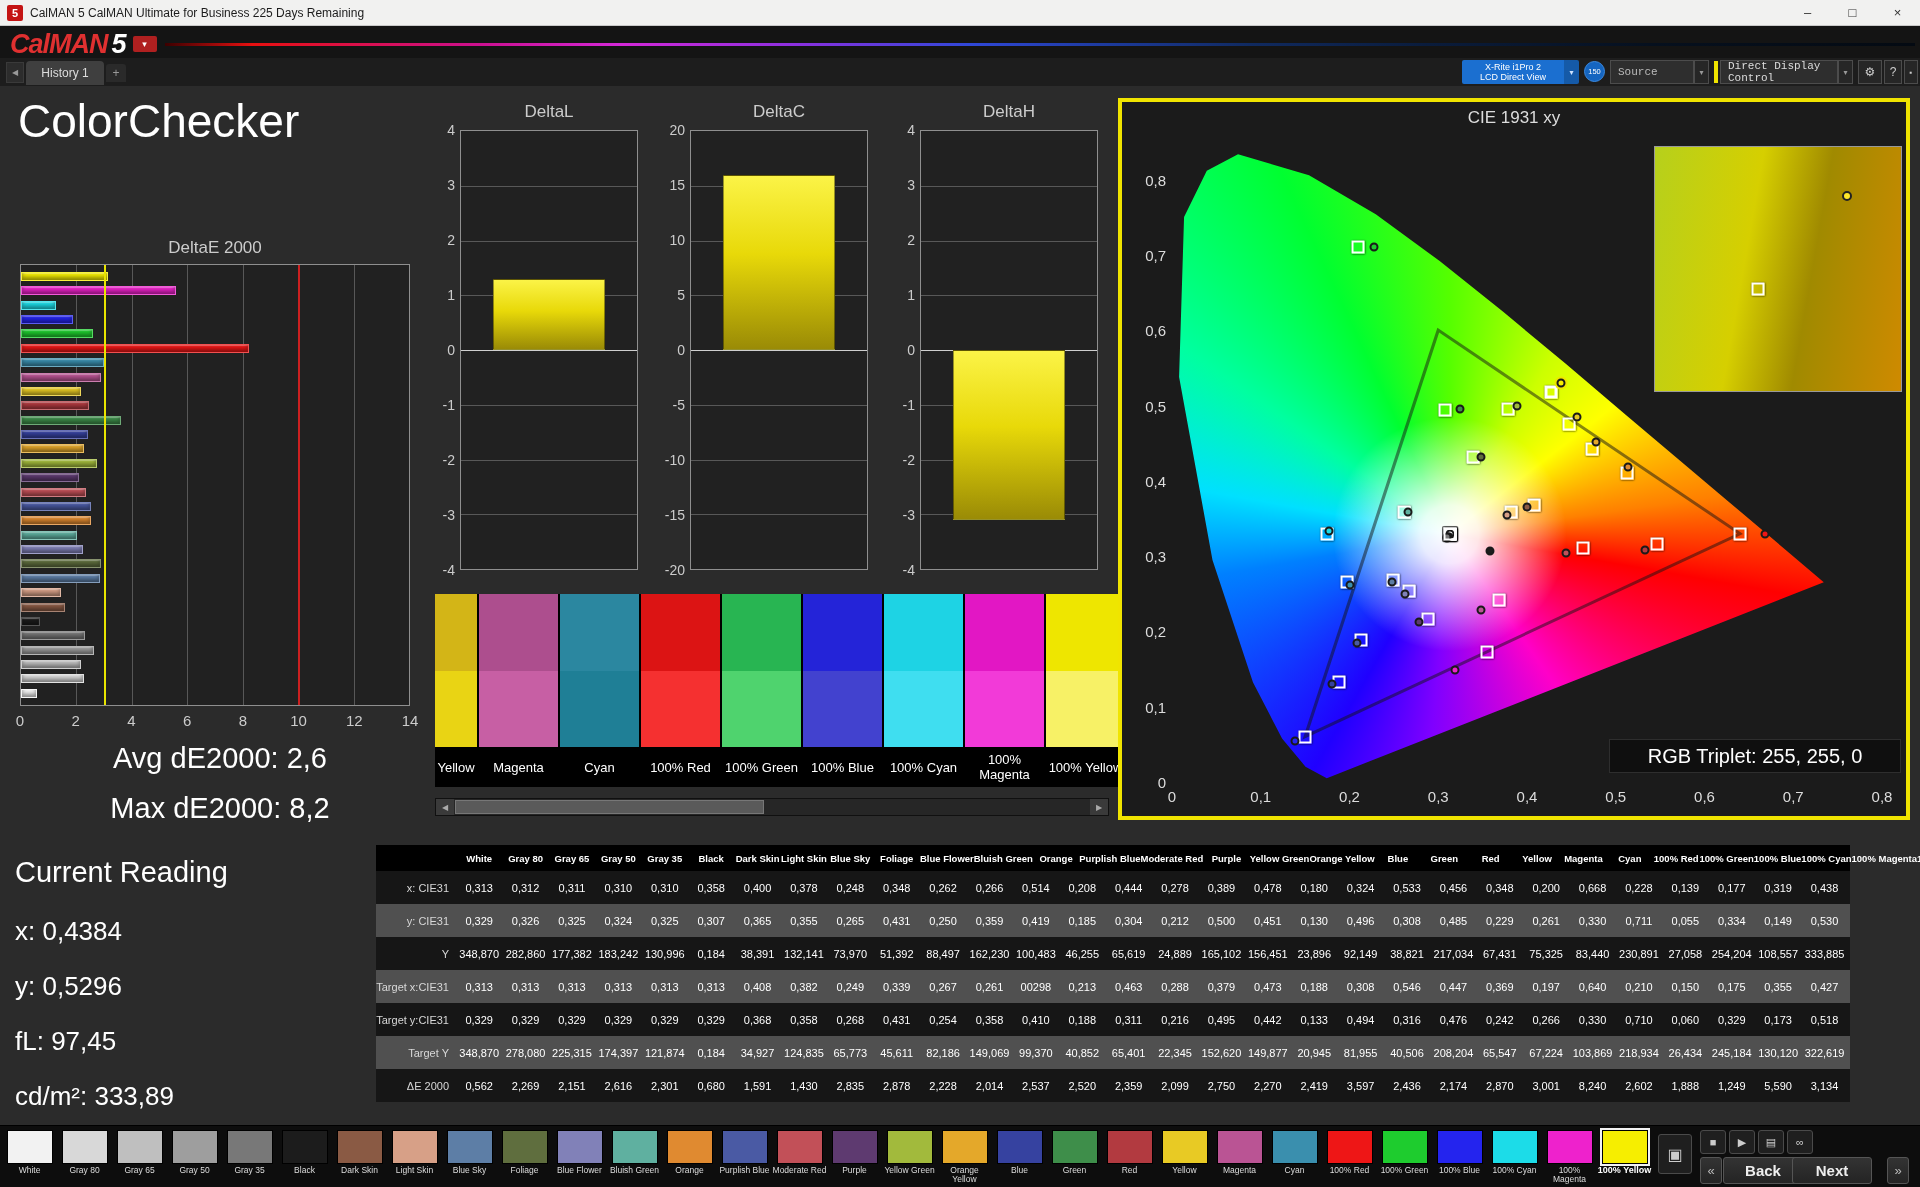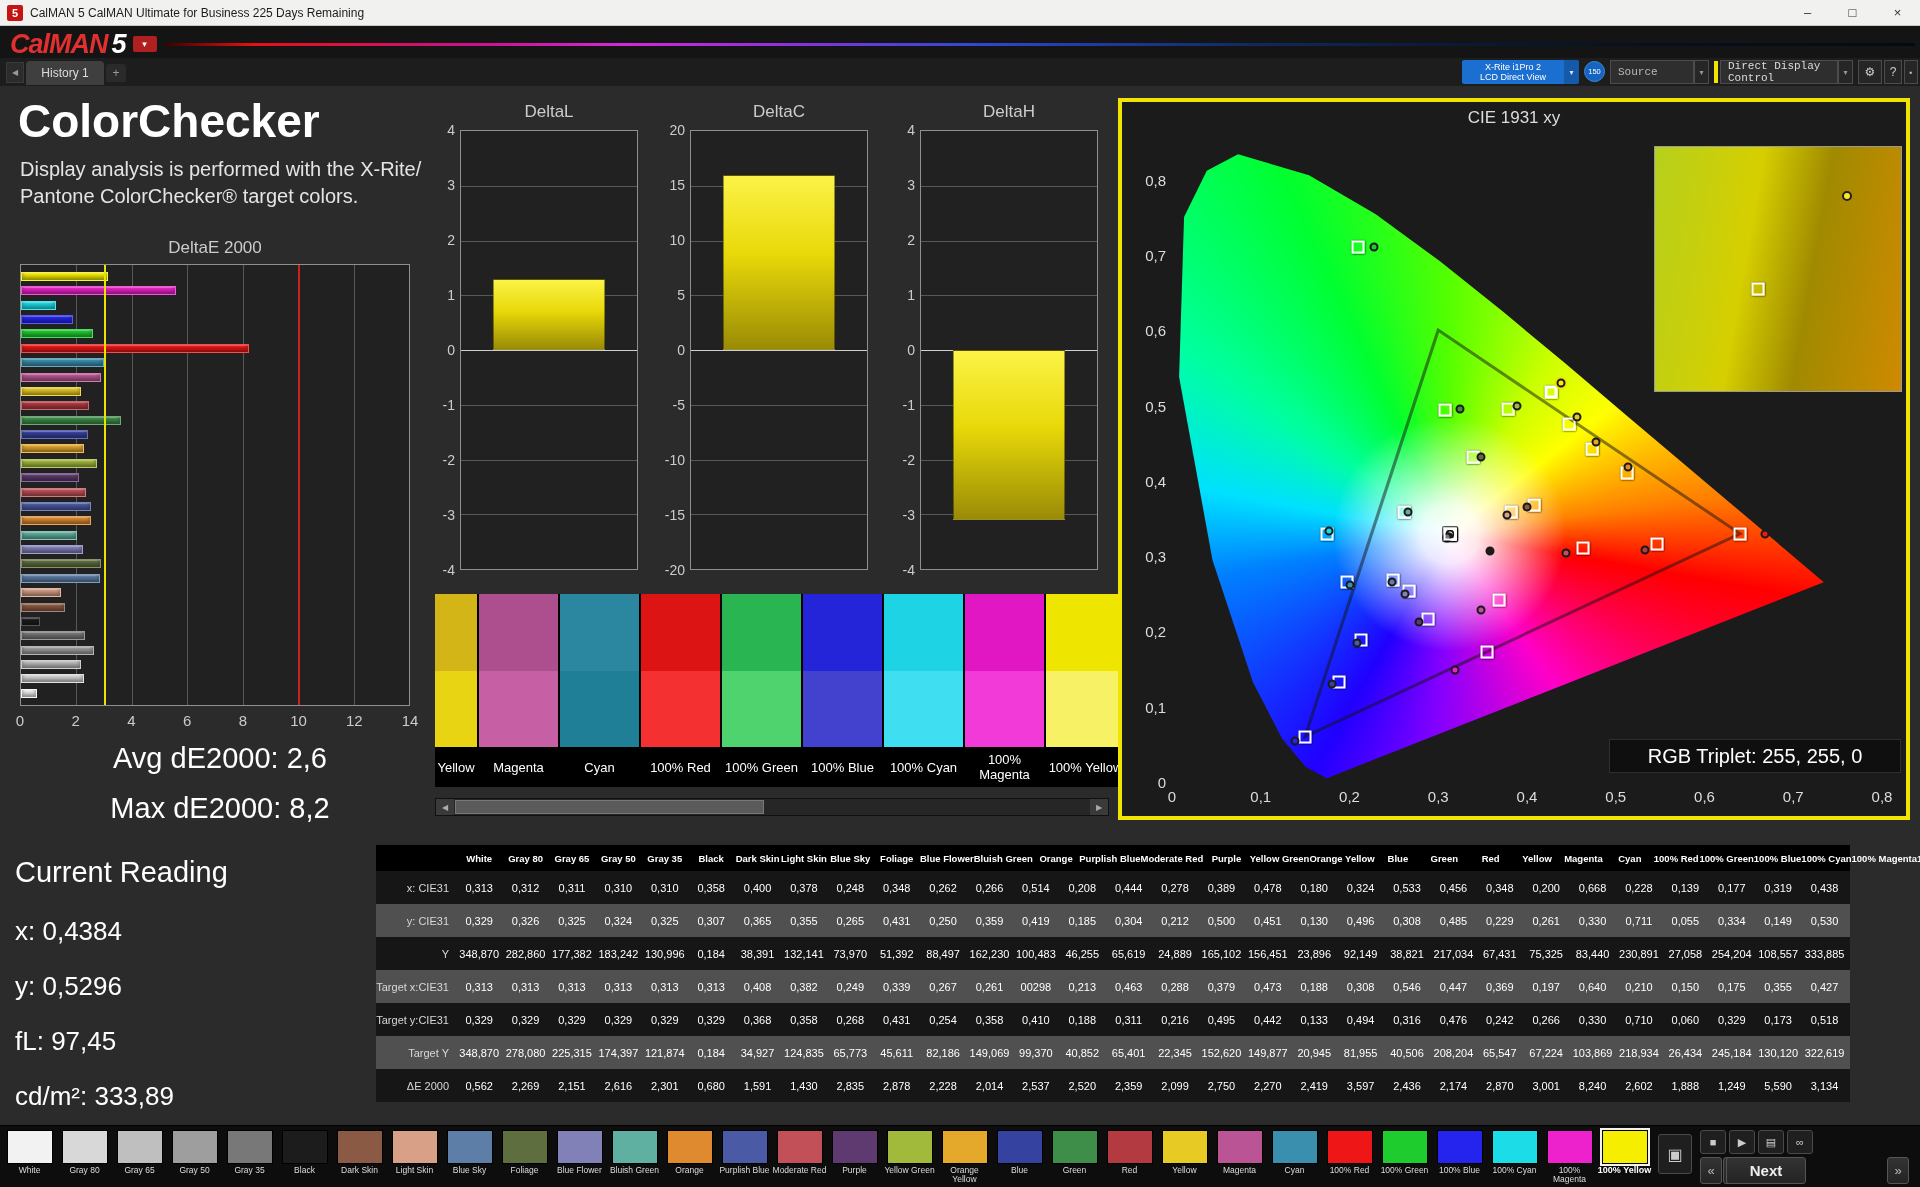--- a/index.html
+++ b/index.html
@@ -37,21 +37,21 @@
   .accent-strip{left:1714px;top:3px;width:4px;height:22px;background:#f0e400;}
   .ddc{left:1720px;width:118px;color:#ddd;}
   .ddc-caret{left:1838px;}
   .sq-btn{background:#262626;border:1px solid #4c4c4c;color:#ccc;font-size:12px;justify-content:center;}
   .gear{left:1858px;width:24px;}
   .help{left:1884px;width:18px;}
   .pin{left:1904px;width:14px;font-size:8px;}
 
   
   .left-panel{position:absolute;left:10px;top:86px;width:420px;height:1039px;}
-  .cc-title{position:absolute;left:8px;top:8px;font-size:46px;color:#fff;font-weight:bold;}
+  .cc-title{position:absolute;left:8px;top:8px;font-size:46px;color:#fff;}
   .cc-sub{position:absolute;left:10px;top:70px;font-size:20px;color:#e4e4e4;line-height:27px;}
   .de-title{position:absolute;left:10px;top:152px;width:390px;text-align:center;font-size:17px;color:#ccc;}
   .de-box{position:absolute;left:10px;top:178px;width:390px;height:442px;background:#212121;border:1px solid #8f8f8f;overflow:hidden;}
   .de-grid{position:absolute;top:0;bottom:0;width:1px;background:#585858;}
   .de-ref{position:absolute;top:0;bottom:0;width:2px;}
   .de-ref.yellow{background:#e8e400;}
   .de-ref.red{background:#cc2020;}
   .de-bars{position:absolute;left:0;top:0;right:0;bottom:0;display:flex;flex-direction:column;justify-content:space-evenly;padding:2px 0;}
   .de-row{height:10px;display:flex;align-items:center;}
   .de-bar{height:9px;border:1px solid rgba(255,255,255,0.25);box-shadow:inset 0 -3px 4px rgba(0,0,0,.45), inset 0 1px 1px rgba(255,255,255,.35);}
@@ -175,24 +175,20 @@
   <div class="ctl accent-strip"></div>
   <div class="ctl drop ddc">Direct Display Control</div>
   <div class="ctl drop-caret ddc-caret">▾</div>
   <div class="ctl sq-btn gear">⚙</div>
   <div class="ctl sq-btn help">?</div>
   <div class="ctl sq-btn pin">▪</div>
 </div>
 
 <div class="left-panel">
   <div class="cc-title">ColorChecker</div>
-  <div class="cc-sub">
-    <div>Display analysis is performed with the X-Rite/</div>
-    <div>Pantone ColorChecker® target colors.</div>
-  </div>
   <div class="de-title">DeltaE 2000</div>
   <div class="de-box">
       <div class="de-grid" style="left: 14.2857%;"></div>
       <div class="de-grid" style="left: 28.5714%;"></div>
       <div class="de-grid" style="left: 42.8571%;"></div>
       <div class="de-grid" style="left: 57.1429%;"></div>
       <div class="de-grid" style="left: 71.4286%;"></div>
       <div class="de-grid" style="left: 85.7143%;"></div>
       <div class="de-grid" style="left: 100%;"></div>
       <div class="de-bars">
@@ -943,15 +939,15 @@
         <div class="blabel">100% Yellow</div>
       </div>
     </div>
   <div class="target-btn">▣</div>
   <div class="mini-btn" style="left:1700px">■</div>
   <div class="mini-btn" style="left:1729px">▶</div>
   <div class="mini-btn" style="left:1758px">▤</div>
   <div class="mini-btn" style="left:1787px">∞</div>
   <div class="nav-btn nav-arrow" style="left:1700px">«</div>
   <div class="nav-btn nav-text" style="left:1723px">Back</div>
-  <div class="nav-btn nav-text" style="left:1726px">Next</div>
+  <div class="nav-btn nav-text" style="left:1792px">Next</div>
   <div class="nav-btn nav-arrow" style="left:1887px">»</div>
 </div>
 
 </body></html>

